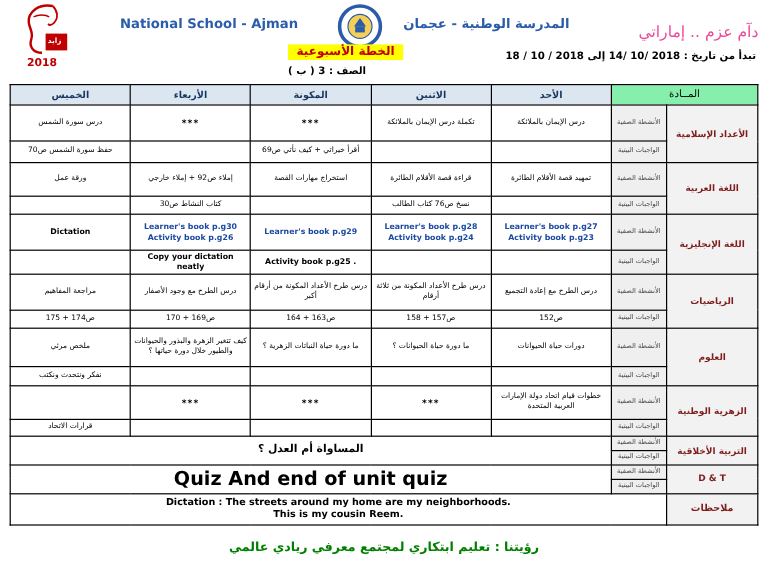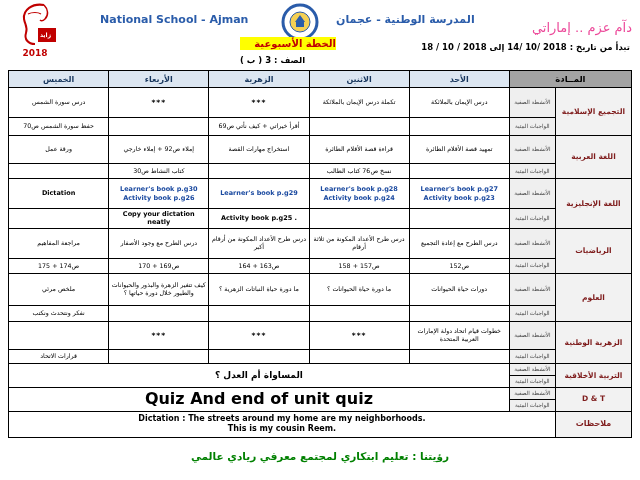--- a/index.html
+++ b/index.html
@@ -8,29 +8,29 @@
 
   
   .zayed{position:absolute;left:8px;top:2px;width:54px;text-align:center;}
   .zayed .ttl{position:absolute;left:29px;top:29px;width:17px;color:#fff;font-size:6px;font-weight:bold;text-align:center;}
   .zayed .yr{font-size:9px;font-weight:bold;color:#c00000;margin-top:-4px;}
   .school-en{position:absolute;left:100px;top:13px;font-size:11px;font-weight:bold;color:#2a5caa;direction:ltr;}
   .emblem{position:absolute;left:281px;top:3px;}
   .school-ar{position:absolute;left:336px;top:13px;font-size:11px;font-weight:bold;color:#2a5caa;letter-spacing:1px;white-space:nowrap;}
   .slogan{position:absolute;right:8px;top:20px;font-size:13px;font-weight:normal;color:#ec4899;white-space:nowrap;}
   .date-line{position:absolute;right:10px;top:42px;font-size:8.5px;font-weight:bold;color:#000;white-space:nowrap;}
-  .plan-title{position:absolute;left:240px;top:37px;width:96px;text-align:right;background:#ffff00;
+  .plan-title{position:absolute;left:240px;top:37px;width:96px;text-align:center;background:#ffff00;
               color:#c00000;font-weight:bold;font-size:10px;padding:1px 0;}
   .class-line{position:absolute;left:240px;top:55px;width:96px;text-align:left;font-size:8.5px;font-weight:bold;}
 
   
   .plan-table{position:absolute;top:70px;left:8px;width:624px;border-collapse:collapse;table-layout:fixed;
               border:1.5px solid #000;}
   .plan-table th,.plan-table td{border:1px solid #000;padding:1px 2px;vertical-align:middle;text-align:center;overflow:hidden;}
-  .subject-head{background:#a3a3a3;font-size:8.5px;font-weight:bold;color:#000;}
+  .subject-head{background:#86efac;font-size:8.5px;font-weight:normal;color:#000;}
   .day-head{background:#dce6f1;color:#17365d;font-size:8px;font-weight:bold;}
   .subject{background:#f2f2f2;color:#7f1d1d;font-weight:bold;font-size:7.5px;line-height:1.3;}
   .sublabel{background:#efefef;font-size:5.6px;color:#444;line-height:1.25;}
   .cell{font-size:6.3px;line-height:1.3;color:#000;}
   .en{color:#1b4aa0;font-weight:bold;font-size:6.5px;}
   .enb{font-weight:bold;font-size:6.5px;color:#000;}
   .stars{font-weight:bold;font-size:7.5px;letter-spacing:1px;}
   .preline{white-space:pre-line;}
   .moral{font-size:9px;font-weight:bold;}
   .dt{font-size:16px;font-weight:bold;}
@@ -89,27 +89,27 @@
         <col style="width:100px">
         <col style="width:100px">
         <col style="width:100px">
     </colgroup>
 
     <tbody>
         <tr style="height:17px">
       <th colspan="2" class="subject-head">المــادة</th>
       <th class="day-head">الأحد</th>
       <th class="day-head">الاثنين</th>
-      <th class="day-head">الزهرية</th>
+      <th class="day-head">المكونة</th>
       <th class="day-head">الأربعاء</th>
       <th class="day-head">الخميس</th>
     </tr>
 
     <tr style="height:30px">
-      <td class="subject" rowspan="2">التجميع الإسلامية</td>
+      <td class="subject" rowspan="2">الأعداد الإسلامية</td>
       <td class="sublabel">الأنشطة الصفية</td>
       <td class="cell">درس الإيمان بالملائكة</td>
       <td class="cell">تكملة درس الإيمان بالملائكة</td>
       <td class="cell stars">***</td>
       <td class="cell stars">***</td>
       <td class="cell">درس سورة الشمس</td>
     </tr>
     <tr style="height:18px">
       <td class="sublabel">الواجبات البيتية</td>
       <td class="cell"></td>

